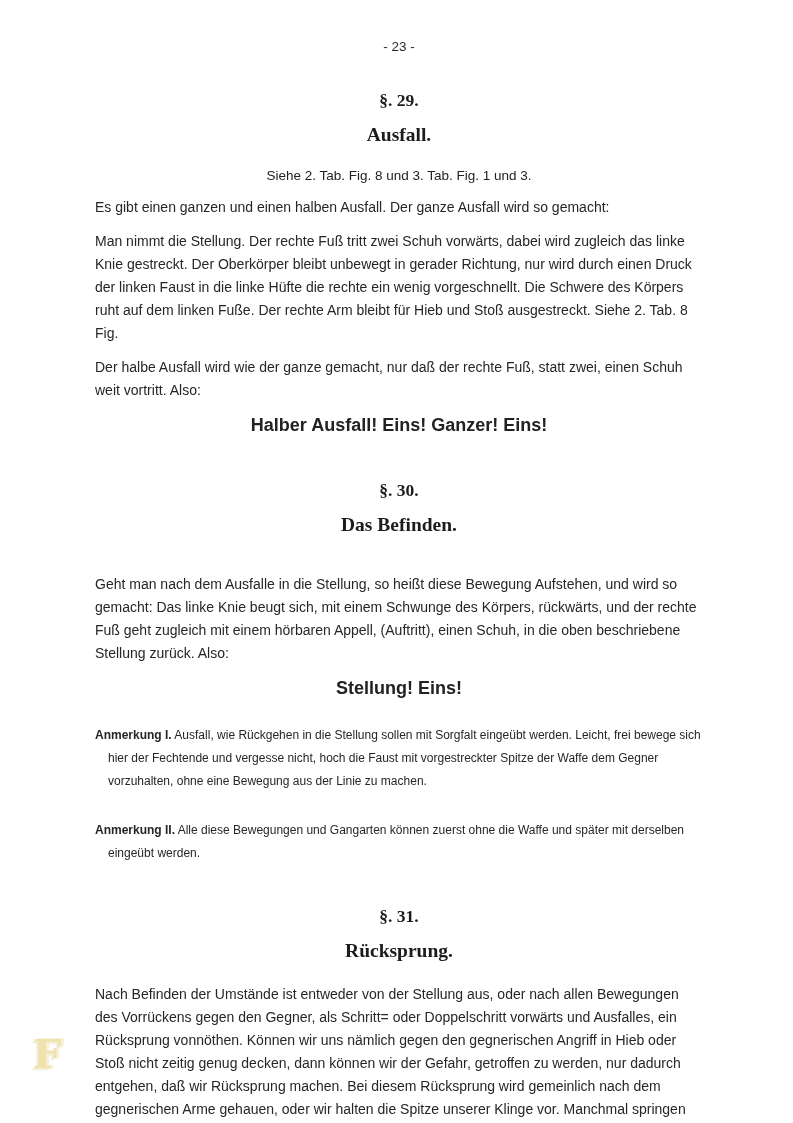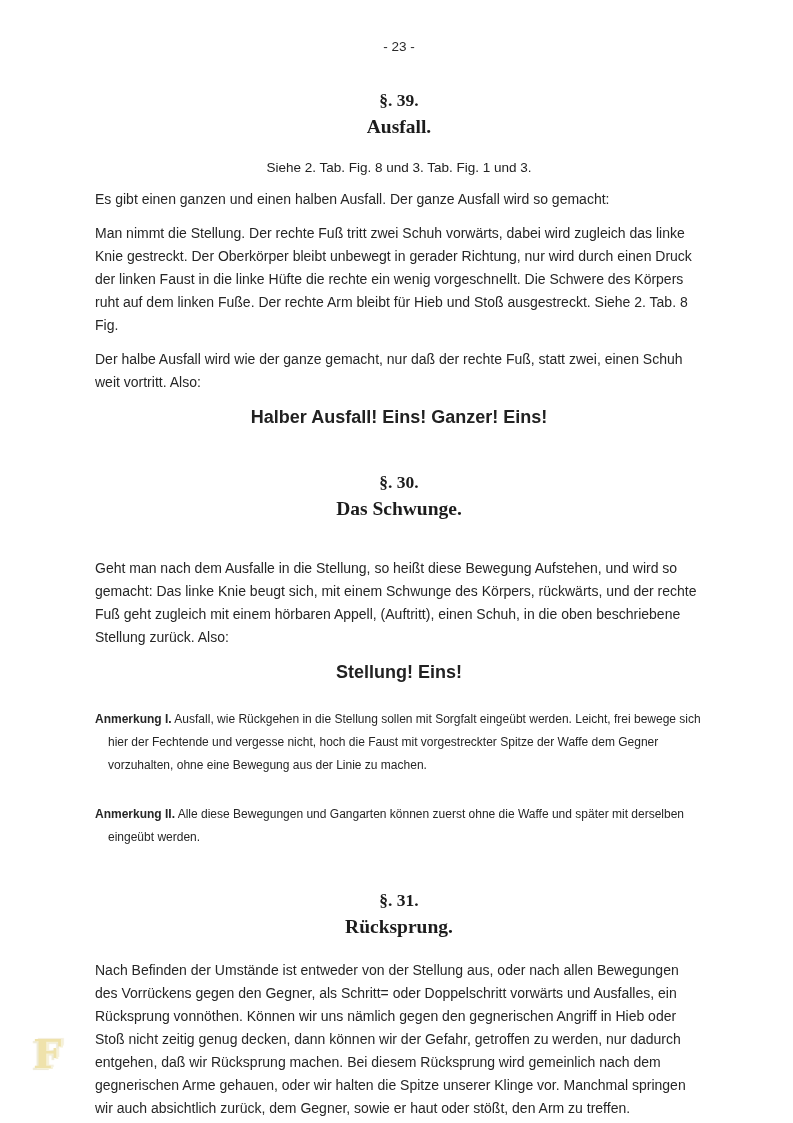--- a/index.html
+++ b/index.html
@@ -38,21 +38,21 @@
     text-align: center;
     margin: 0 0 3px 0;
     color: #1c1c1c;
   }
   .sec-title {
     font-family: "Liberation Serif", serif;
     font-weight: bold;
     font-size: 19.5px;
     line-height: 24px;
     text-align: center;
-    margin: 4px;
+    margin: 12px;
     color: #1c1c1c;
   }
   .subtitle {
     margin: 20px 0 0 0;
     text-align: center;
     font-weight: normal;
     font-size: 13.5px;
     line-height: 18px;
     color: #222222;
   }
@@ -97,32 +97,32 @@
 </style>
 </head>
 <body>
 
 <div class="page">
   <div class="content">
 
     <div class="page-number">- 23 -</div>
 
     <div class="section section-29">
-      <h2 class="sec-num">§. 39.</h2>
+      <h2 class="sec-num">§. 29.</h2>
       <h3 class="sec-title">Ausfall.</h3>
       <p class="subtitle">Siehe 2. Tab. Fig. 8 und 3. Tab. Fig. 1 und 3.</p>
       <p class="body first-gap">Es gibt einen ganzen und einen halben Ausfall. Der ganze Ausfall wird so gemacht:</p>
       <p class="body">Man nimmt die Stellung. Der rechte Fuß tritt zwei Schuh vorwärts, dabei wird zugleich das linke Knie gestreckt. Der Oberkörper bleibt unbewegt in gerader Richtung, nur wird durch einen Druck der linken Faust in die linke Hüfte die rechte ein wenig vorgeschnellt. Die Schwere des Körpers ruht auf dem linken Fuße. Der rechte Arm bleibt für Hieb und Stoß ausgestreckt. Siehe 2. Tab. 8 Fig.</p>
       <p class="body">Der halbe Ausfall wird wie der ganze gemacht, nur daß der rechte Fuß, statt zwei, einen Schuh weit vortritt. Also:</p>
       <p class="command cmd-gap">Halber Ausfall! Eins! Ganzer! Eins!</p>
     </div>
 
     <div class="section section-30">
       <h2 class="sec-num">§. 30.</h2>
-      <h3 class="sec-title">Das Schwunge.</h3>
+      <h3 class="sec-title">Das Befinden.</h3>
       <p class="body" style="margin-top:36px">Geht man nach dem Ausfalle in die Stellung, so heißt diese Bewegung Aufstehen, und wird so gemacht: Das linke Knie beugt sich, mit einem Schwunge des Körpers, rückwärts, und der rechte Fuß geht zugleich mit einem hörbaren Appell, (Auftritt), einen Schuh, in die oben beschriebene Stellung zurück. Also:</p>
       <p class="command cmd-gap">Stellung! Eins!</p>
       <p class="note" style="margin-top:26px"><span class="note-label">Anmerkung I.</span><span> Ausfall, wie Rückgehen in die Stellung sollen mit Sorgfalt eingeübt werden. Leicht, frei bewege sich hier der Fechtende und vergesse nicht, hoch die Faust mit vorgestreckter Spitze der Waffe dem Gegner vorzuhalten, ohne eine Bewegung aus der Linie zu machen.</span></p>
       <p class="note" style="margin-top:26px"><span class="note-label">Anmerkung II.</span><span> Alle diese Bewegungen und Gangarten können zuerst ohne die Waffe und später mit derselben eingeübt werden.</span></p>
     </div>
 
     <div class="section section-31">
       <h2 class="sec-num">§. 31.</h2>
       <h3 class="sec-title">Rücksprung.</h3>
       <p class="body" style="margin-top:20px">Nach Befinden der Umstände ist entweder von der Stellung aus, oder nach allen Bewegungen des Vorrückens gegen den Gegner, als Schritt= oder Doppelschritt vorwärts und Ausfalles, ein Rücksprung vonnöthen. Können wir uns nämlich gegen den gegnerischen Angriff in Hieb oder Stoß nicht zeitig genug decken, dann können wir der Gefahr, getroffen zu werden, nur dadurch entgehen, daß wir Rücksprung machen. Bei diesem Rücksprung wird gemeinlich nach dem gegnerischen Arme gehauen, oder wir halten die Spitze unserer Klinge vor. Manchmal springen wir auch absichtlich zurück, dem Gegner, sowie er haut oder stößt, den Arm zu treffen.</p>

